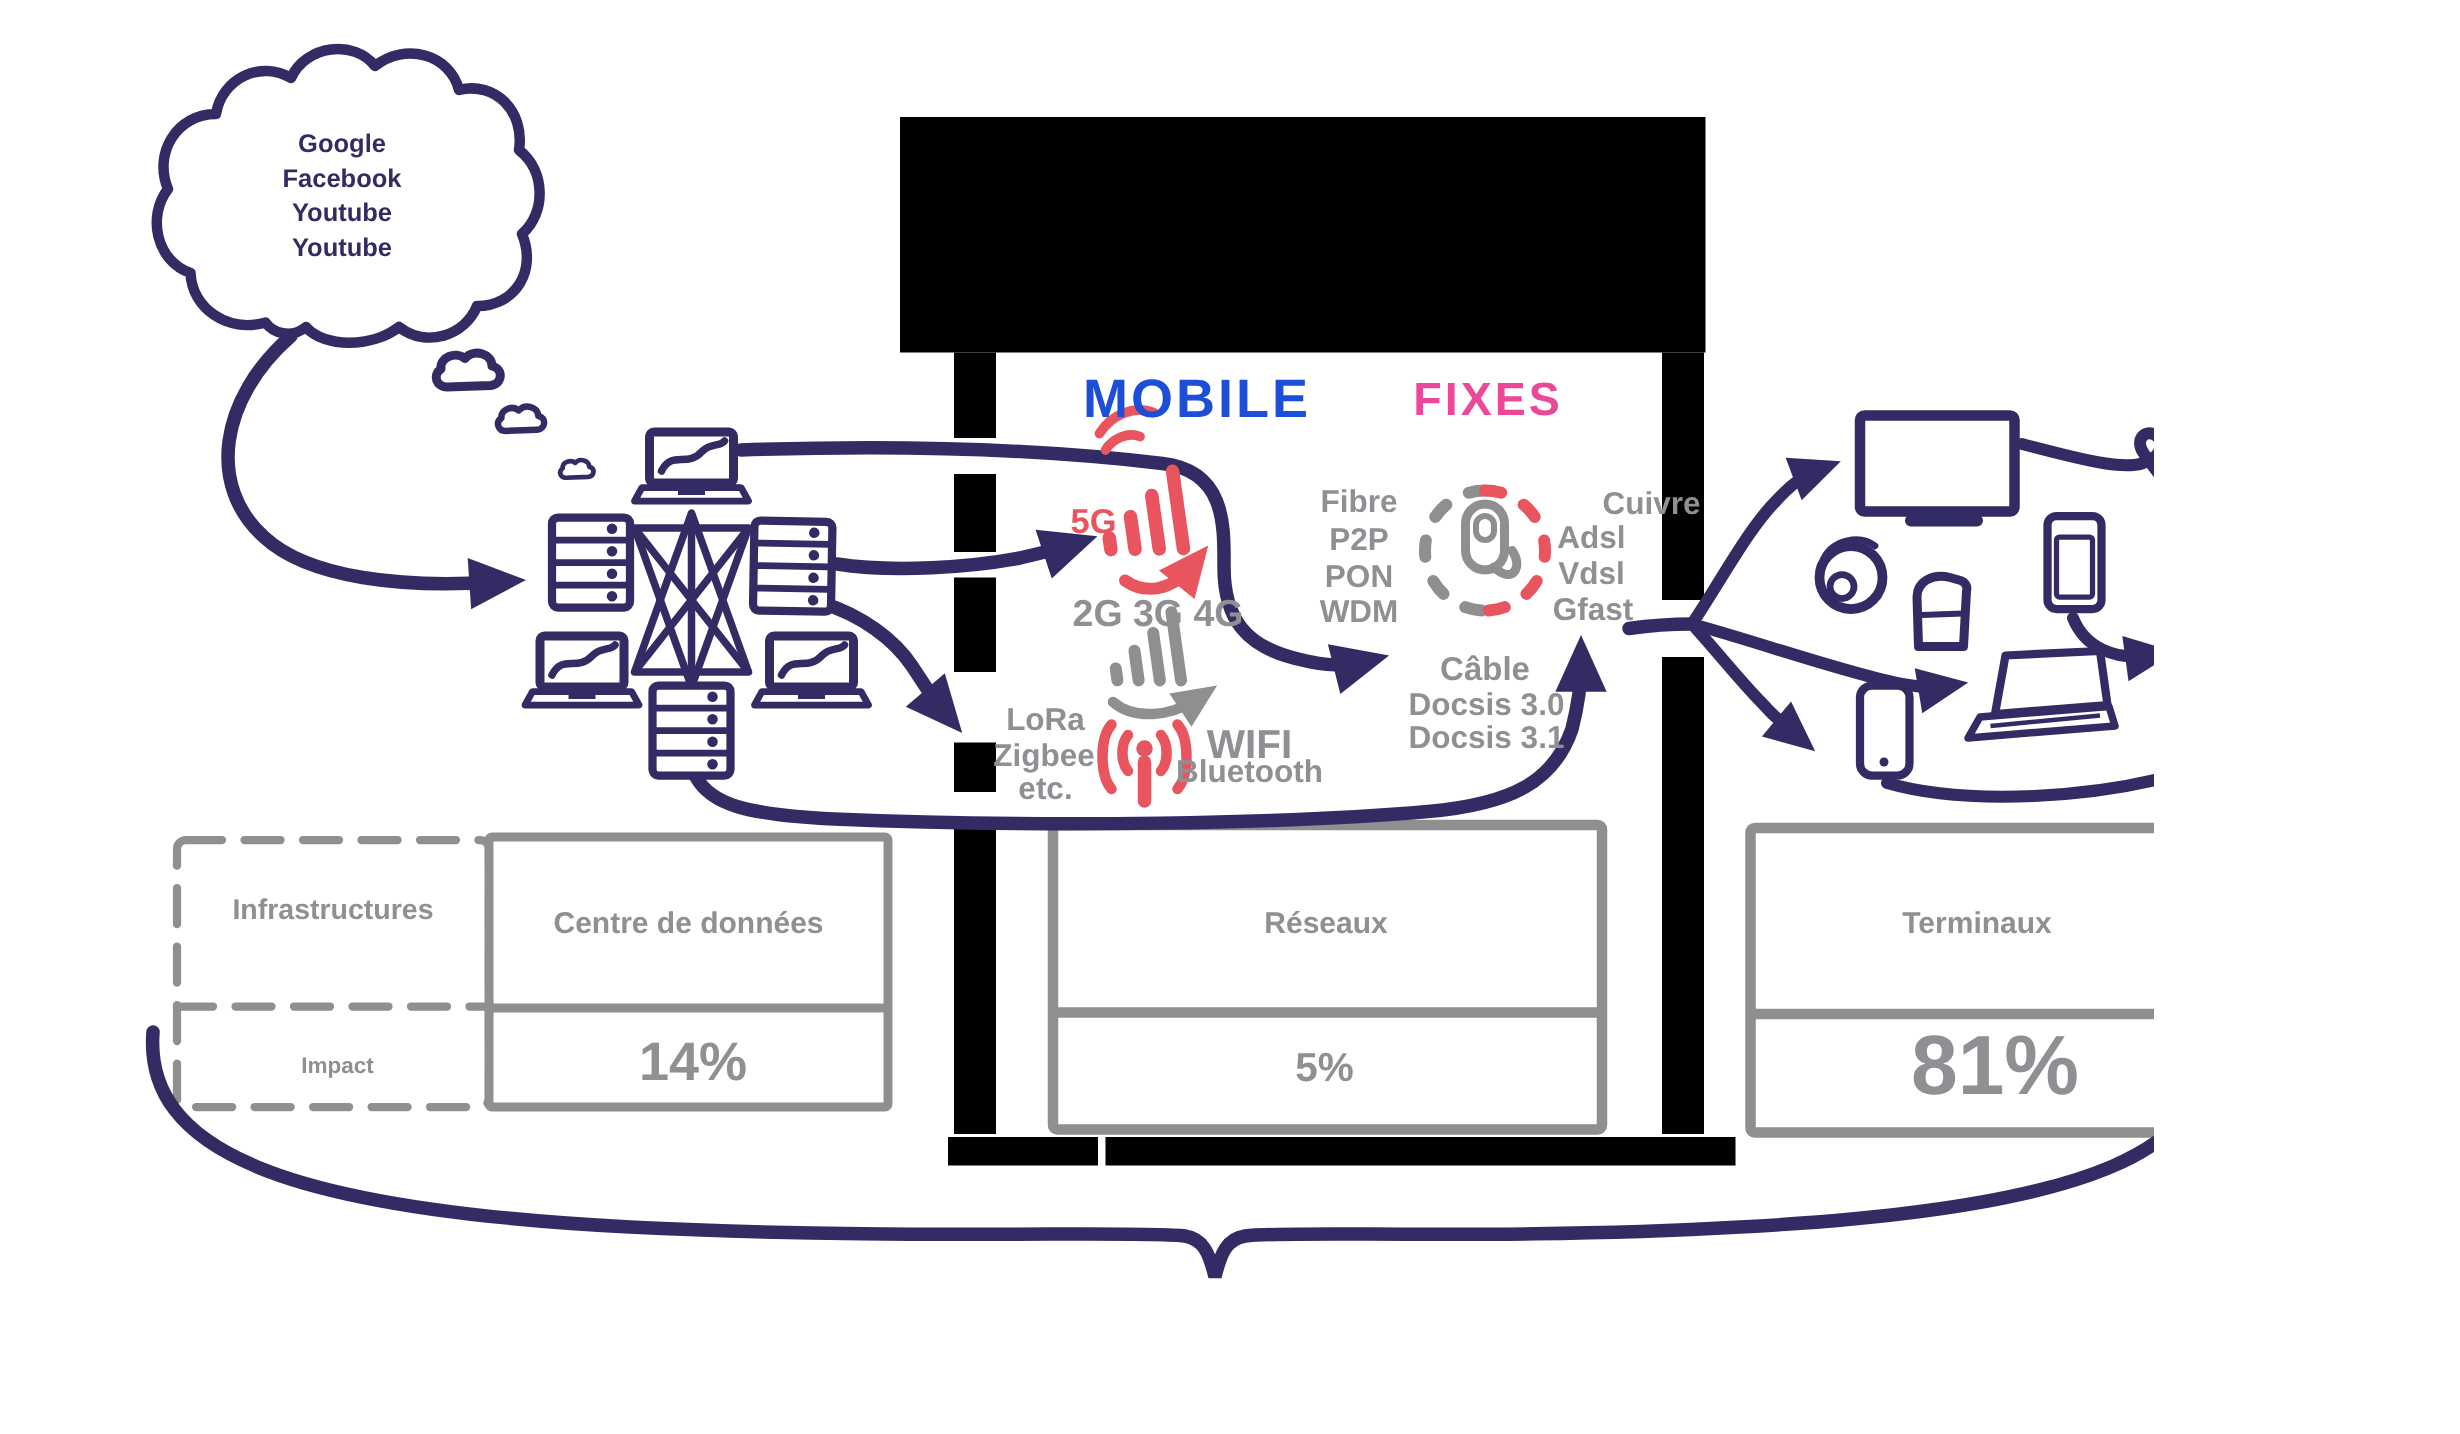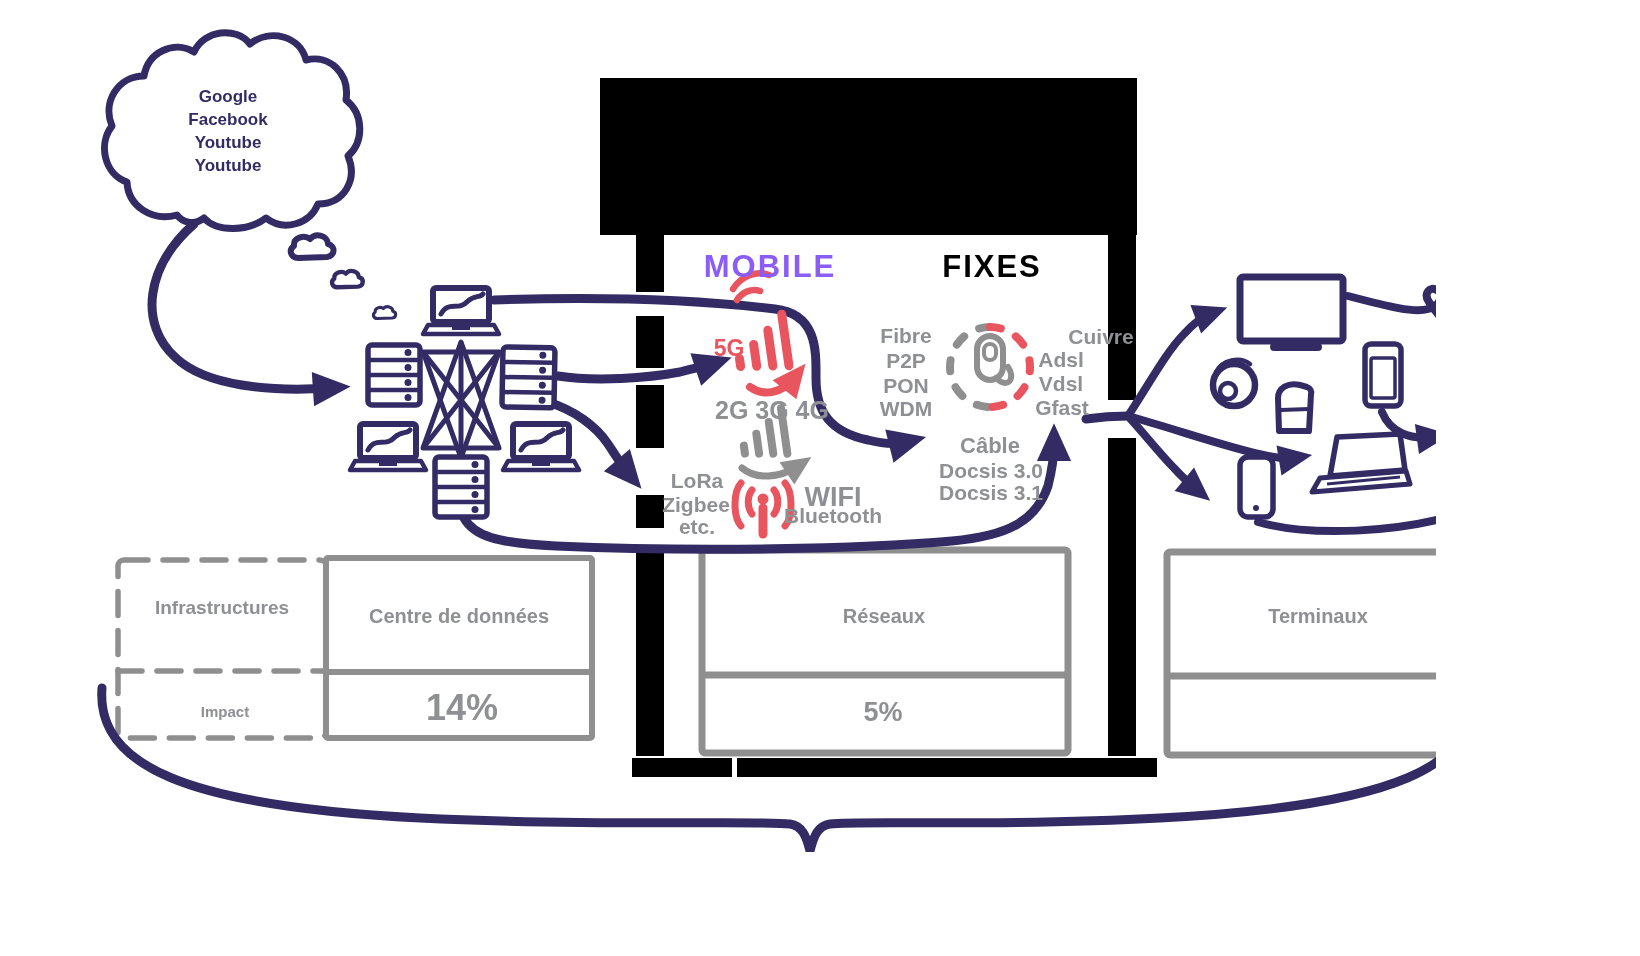--- a/index.html
+++ b/index.html
@@ -220,22 +220,22 @@
     <path d="M102,688 C96,766 186,806 420,818 C600,827 758,820 790,824 C802,826 806,835 810,851
              C814,835 818,826 830,824 C862,820 1000,827 1160,818 C1394,806 1484,766 1468,688" fill="none" stroke="#332c64" stroke-width="9" stroke-linecap="round"></path>
   </g>
 </svg>
 
 <div class="lbl navy" style="left:228px;top:96px;font-size:17px;">Google</div>
 <div class="lbl navy" style="left:228px;top:119px;font-size:17px;">Facebook</div>
 <div class="lbl navy" style="left:228px;top:142px;font-size:17px;">Youtube</div>
 <div class="lbl navy" style="left:228px;top:165px;font-size:17px;">Youtube</div>
 
-<div class="lbl ls2" style="left:770px;top:266px;font-size:31px;color:#8b5cf6;">MOBILE</div>
-<div class="lbl ls2" style="left:992px;top:266px;font-size:31px;color:#000000;">FIXES</div>
+<div class="lbl ls2" style="left:798px;top:266px;font-size:36px;color:#1d4ed8;">MOBILE</div>
+<div class="lbl ls2" style="left:992px;top:266px;font-size:31px;color:#ec4899;">FIXES</div>
 
 <div class="lbl red" style="left:729px;top:348px;font-size:23px;">5G</div>
 <div class="lbl" style="left:772px;top:410px;font-size:25px;">2G 3G 4G</div>
 
 <div class="lbl" style="left:697px;top:480px;font-size:21px;">LoRa</div>
 <div class="lbl" style="left:696px;top:504px;font-size:21px;">Zigbee</div>
 <div class="lbl" style="left:697px;top:526px;font-size:21px;">etc.</div>
 
 <div class="lbl" style="left:833px;top:497px;font-size:27px;">WIFI</div>
 <div class="lbl" style="left:833px;top:515px;font-size:21px;">Bluetooth</div>
@@ -257,15 +257,16 @@
 <div class="lbl" style="left:222px;top:607px;font-size:19px;">Infrastructures</div>
 <div class="lbl" style="left:225px;top:711px;font-size:15px;text-align:right;">Impact</div>
 
 <div class="lbl" style="left:459px;top:616px;font-size:20px;">Centre de données</div>
 <div class="lbl" style="left:462px;top:708px;font-size:36px;">14%</div>
 
 <div class="lbl" style="left:884px;top:616px;font-size:20px;">Réseaux</div>
 <div class="lbl" style="left:883px;top:712px;font-size:27px;">5%</div>
 
 <div class="lbl" style="left:1318px;top:616px;font-size:20px;">Terminaux</div>
+<div class="lbl" style="left:1330px;top:710px;font-size:56px;">81%</div>
 
 
 </div>
 
 </body></html>

